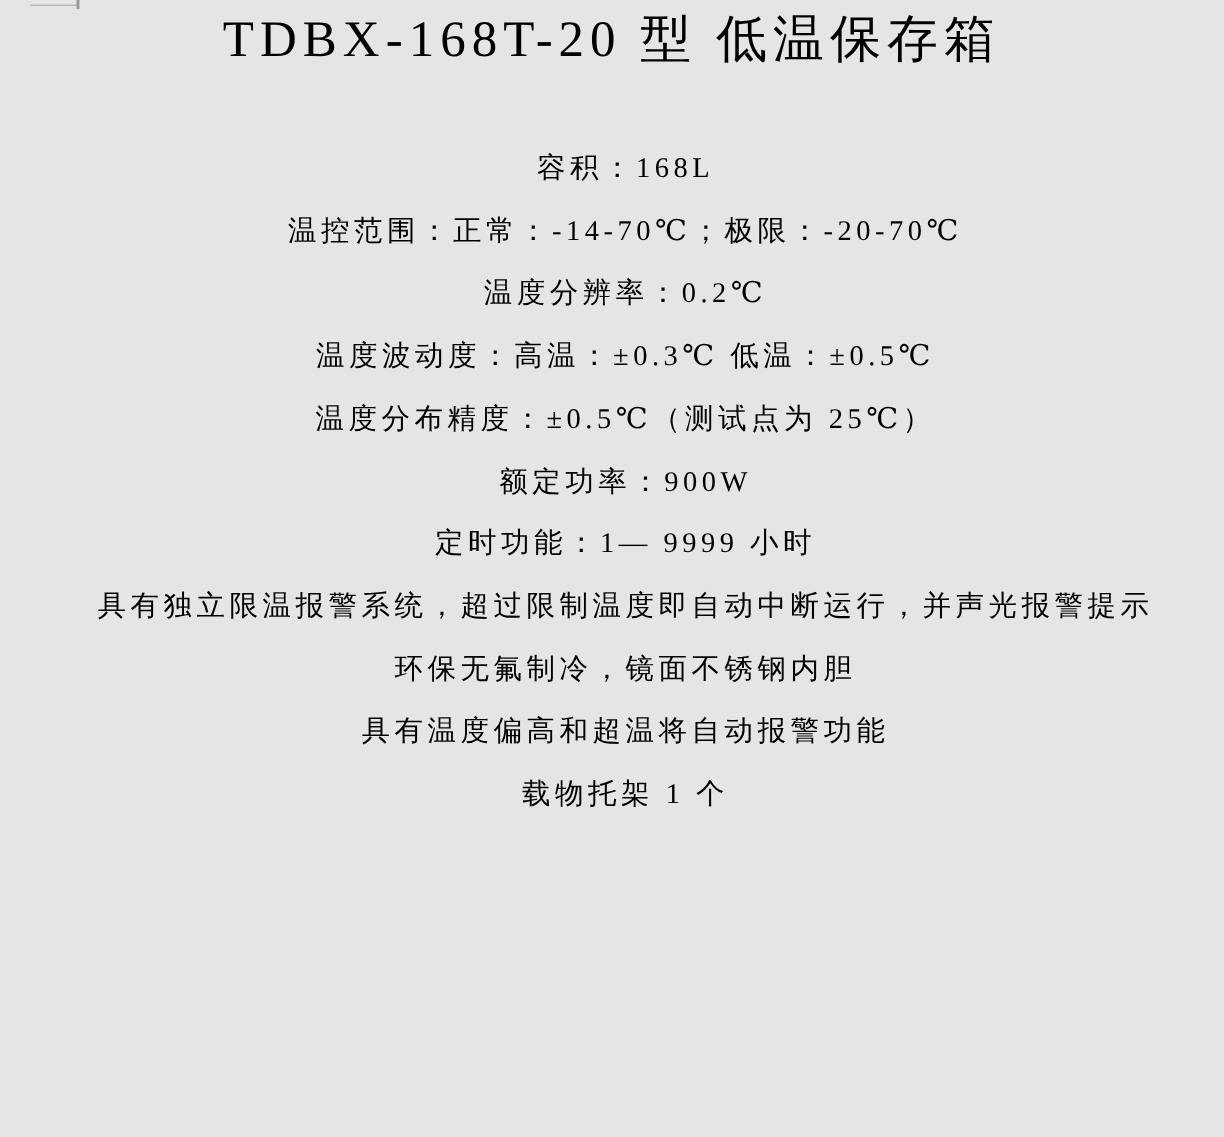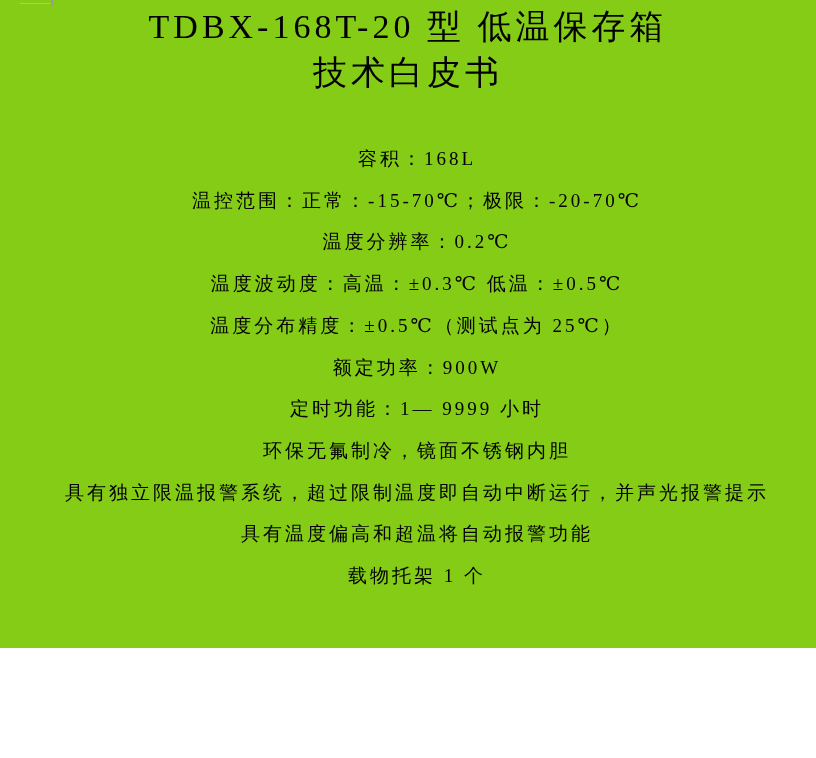--- a/index.html
+++ b/index.html
@@ -7,22 +7,22 @@
     width: 816px;
     height: 758px;
     background: #ffffff;
     overflow: hidden;
     font-family: "Liberation Serif", "DejaVu Serif", serif;
     color: #000000;
   }
   .page {
     position: relative;
     width: 816px;
-    height: 648px;
-    background: #84cc16;
+    height: 758px;
+    background: #e5e5e5;
   }
   
   .artifact-h {
     position: absolute;
     left: 20px;
     top: 3px;
     width: 32px;
     height: 1px;
     background: #b9b9b9;
   }
@@ -61,30 +61,29 @@
 </head>
 <body>
 
 <div class="page">
 
   <div class="artifact-h"></div>
   <div class="artifact-v"></div>
 
   <div class="title-block">
     <div class="title-line">TDBX-168T-20 型 低温保存箱</div>
-    <div class="title-line">技术白皮书</div>
   </div>
 
   <div class="spec-block">
     <p class="spec">容积：168L</p>
-    <p class="spec">温控范围：正常：-15-70℃；极限：-20-70℃</p>
+    <p class="spec">温控范围：正常：-14-70℃；极限：-20-70℃</p>
     <p class="spec">温度分辨率：0.2℃</p>
     <p class="spec">温度波动度：高温：±0.3℃ 低温：±0.5℃</p>
     <p class="spec">温度分布精度：±0.5℃（测试点为 25℃）</p>
     <p class="spec">额定功率：900W</p>
     <p class="spec">定时功能：1— 9999 小时</p>
+    <p class="spec">具有独立限温报警系统，超过限制温度即自动中断运行，并声光报警提示</p>
     <p class="spec">环保无氟制冷，镜面不锈钢内胆</p>
-    <p class="spec">具有独立限温报警系统，超过限制温度即自动中断运行，并声光报警提示</p>
     <p class="spec">具有温度偏高和超温将自动报警功能</p>
     <p class="spec">载物托架 1 个</p>
   </div>
 
 </div>
 
 </body></html>

